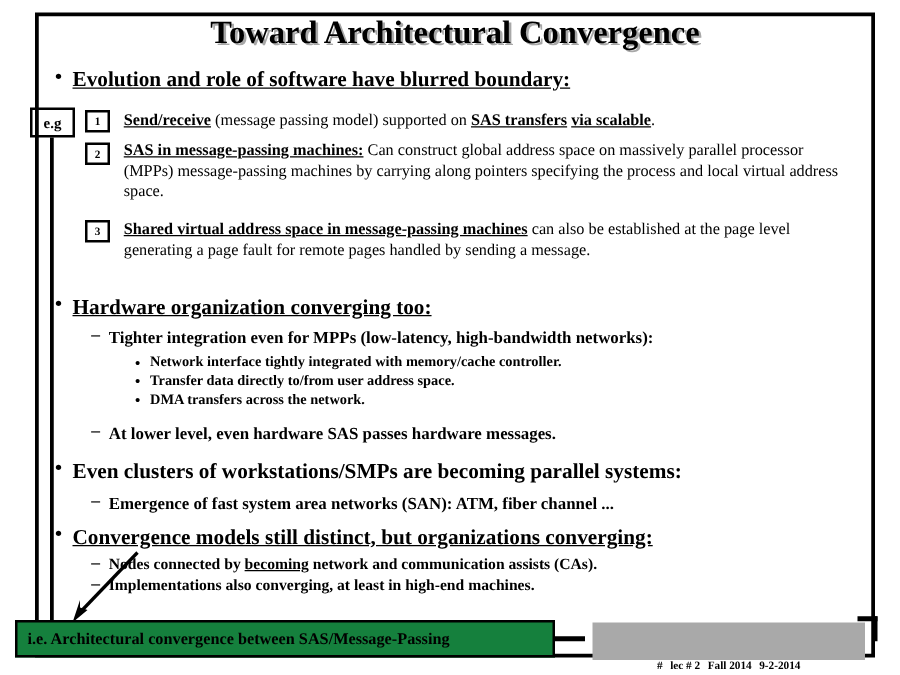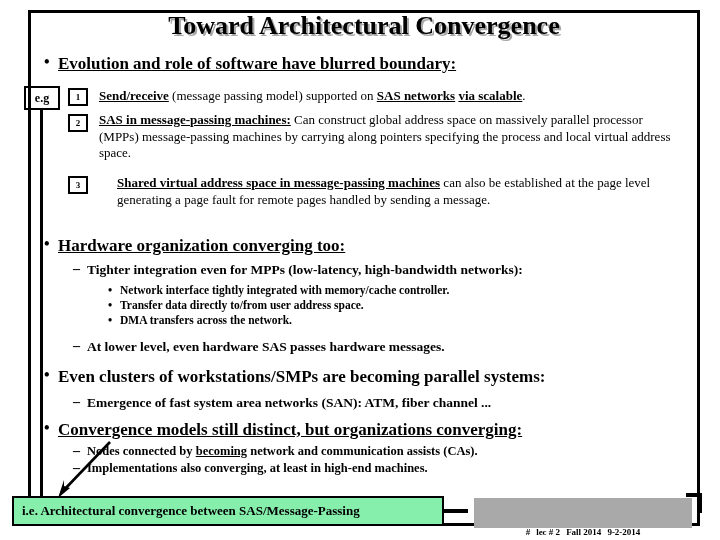--- a/index.html
+++ b/index.html
@@ -145,21 +145,21 @@
 
   
   .foot-left {
     position: absolute;
     left: 12px;
     top: 496px;
     width: 432px;
     height: 30px;
     border: 2px solid #000;
     box-sizing: border-box;
-    background: #86efac;
+    background: #15803d;
     font-size: 13px;
     font-weight: bold;
     line-height: 26px;
     padding-left: 8px;
     white-space: nowrap;
   }
   .foot-connector {
     position: absolute;
     left: 444px;
     top: 509px;
@@ -230,30 +230,30 @@
   <div class="row l1" style="left:44px; top:54px; width:620px;">
     <span class="bl-dot">•</span>
     <span class="txt u">Evolution and role of software have blurred boundary:</span>
   </div>
 
   <div class="egbox">e.g</div>
   <div class="egline"></div>
 
   <div class="numbox" style="left:68px; top:88px;">1</div>
   <div class="body-txt" style="position:absolute; left:99px; top:88px; width:570px;">
-    <span class="hl">Send/receive</span><span> (message passing model) supported on </span><span class="hl">SAS networks</span><span> </span><span class="hl">via scalable</span><span>.</span>
+    <span class="hl">Send/receive</span><span> (message passing model) supported on </span><span class="hl">SAS transfers</span><span> </span><span class="hl">via scalable</span><span>.</span>
   </div>
 
   <div class="numbox" style="left:68px; top:114px;">2</div>
   <div class="body-txt" style="position:absolute; left:99px; top:112px; width:580px;">
     <span class="hl">SAS in message-passing machines:</span><span> Can construct global address space on massively parallel processor (MPPs) message-passing machines by carrying along pointers specifying the process and local virtual address space.</span>
   </div>
 
   <div class="numbox" style="left:68px; top:176px;">3</div>
-  <div class="body-txt" style="position:absolute; left:99px; top:175px; width:588px;margin-left:18px;">
+  <div class="body-txt" style="position:absolute; left:99px; top:175px; width:588px;">
     <span class="hl">Shared virtual address space in message-passing machines</span><span> can also be established at the page level generating a page fault for remote pages handled by sending a message.</span>
   </div>
 
   <div class="row l1" style="left:44px; top:236px; width:620px;">
     <span class="bl-dot">•</span>
     <span class="txt u">Hardware organization converging too:</span>
   </div>
 
   <div class="row l2" style="left:73px; top:262px; width:600px;">
     <span class="bl-dash">–</span>

